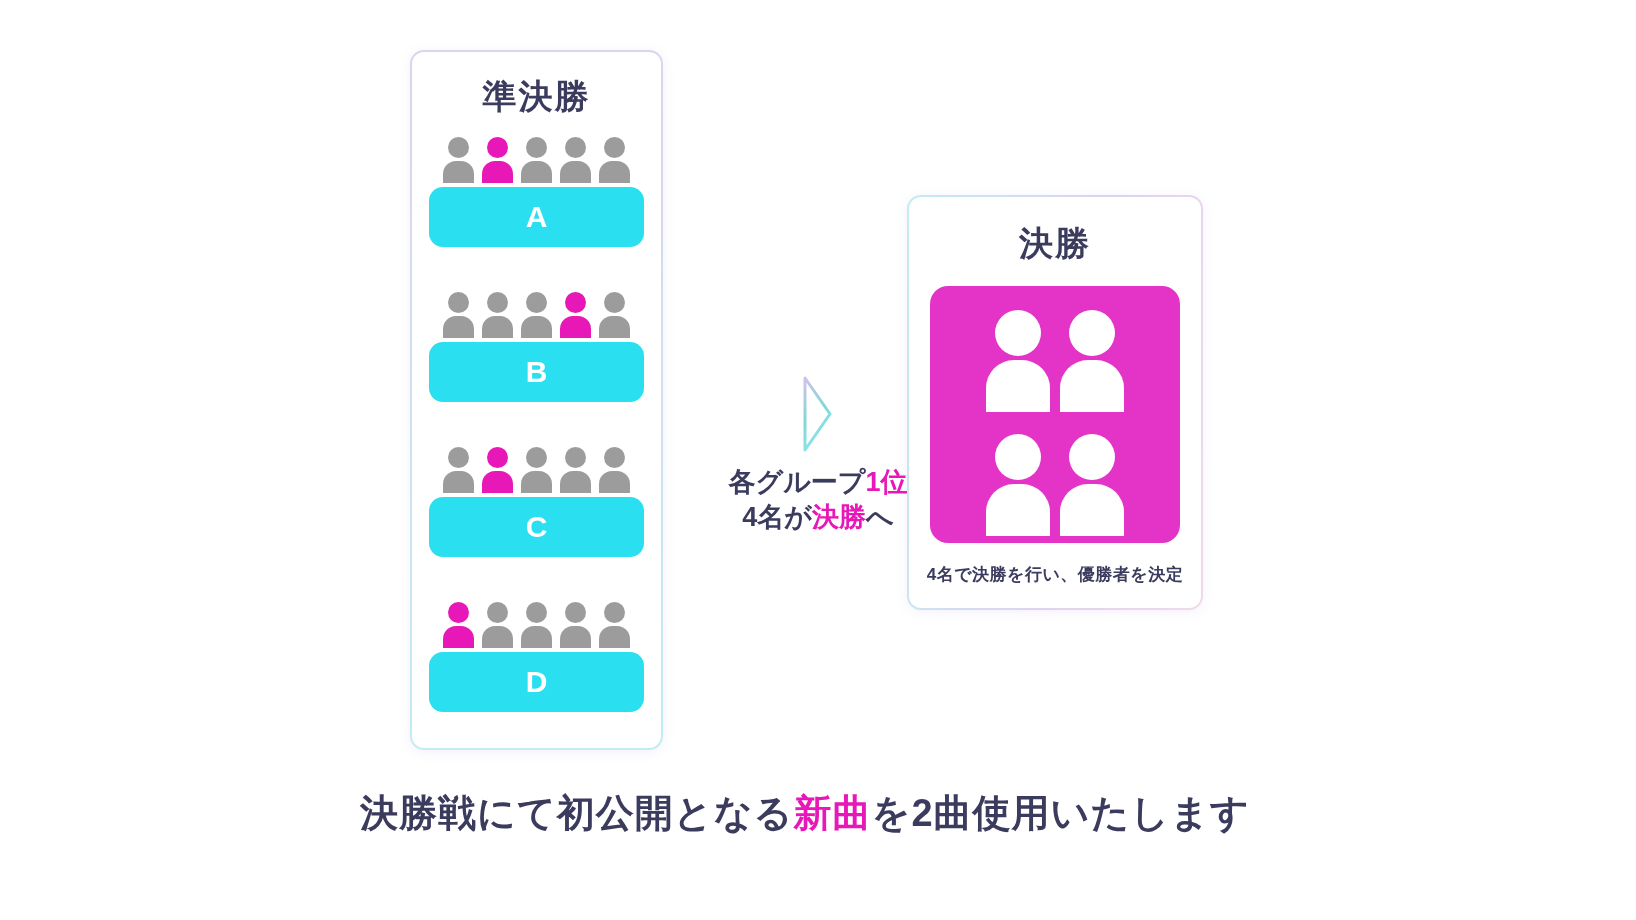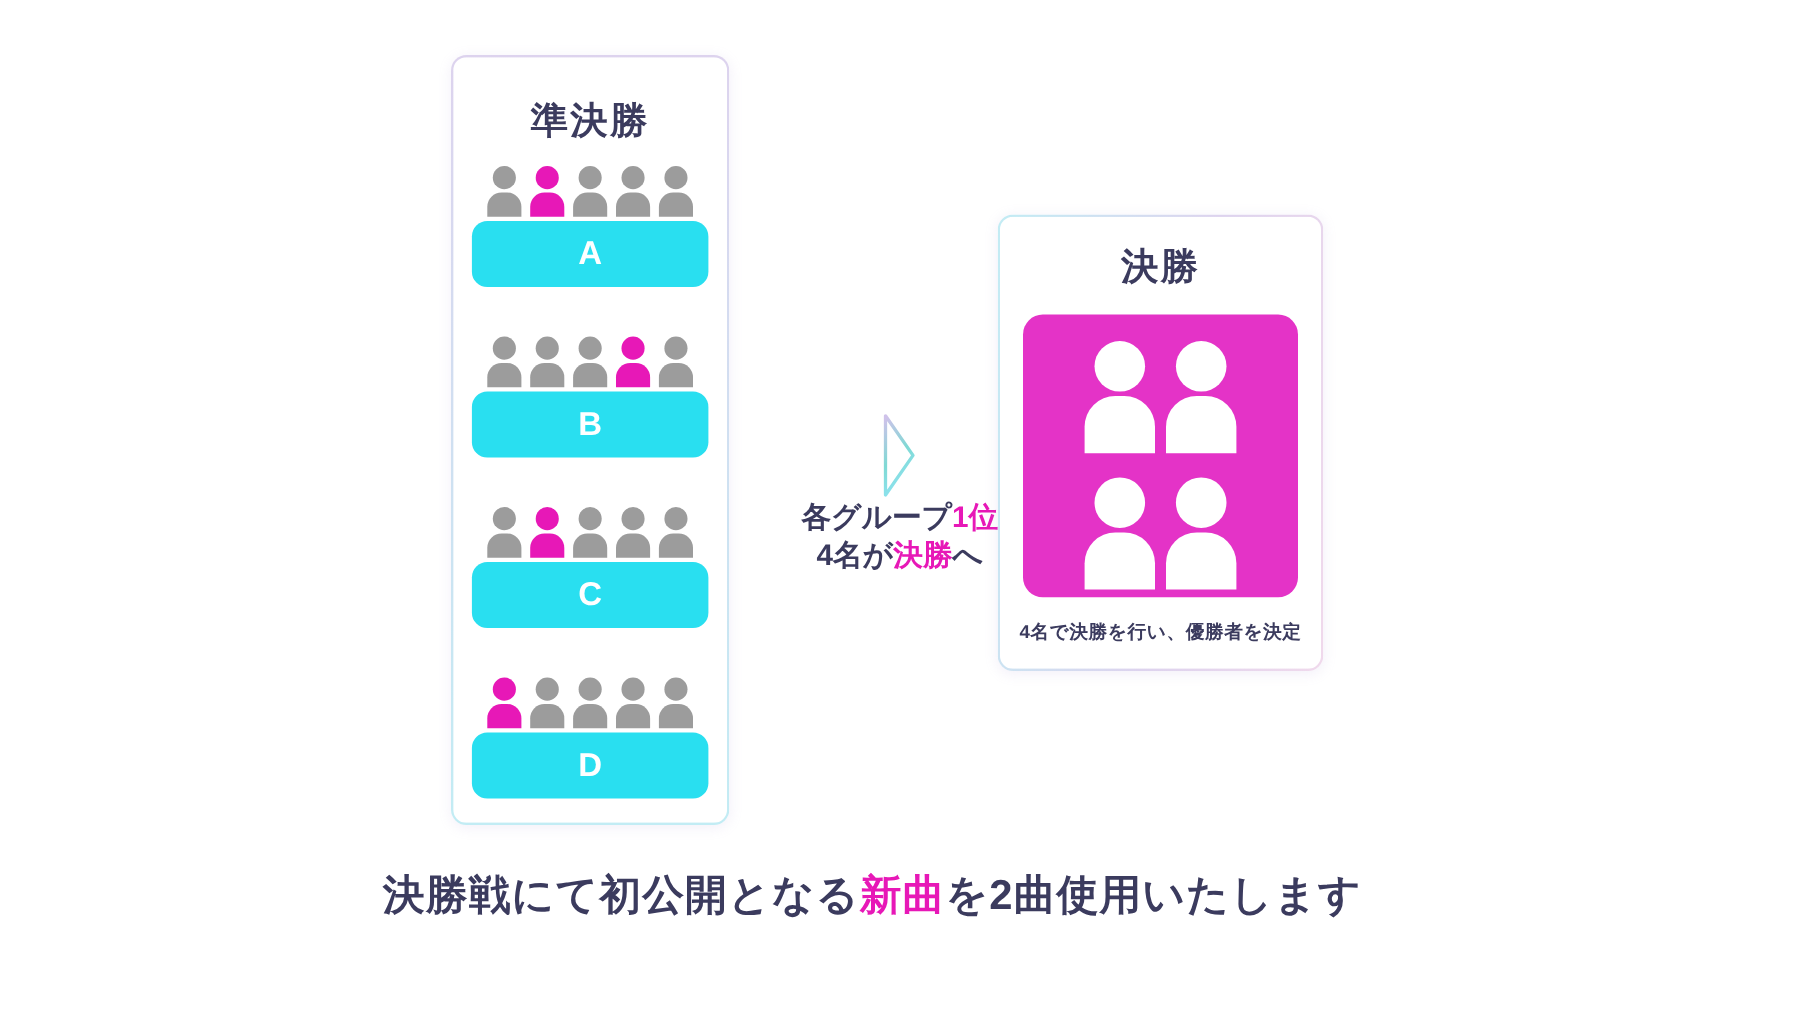--- a/index.html
+++ b/index.html
@@ -16,21 +16,21 @@
   html,body{width:1636px;height:920px;background:#ffffff;overflow:hidden;
     font-family:"Liberation Sans","DejaVu Sans",sans-serif;color:var(--navy);}
   .canvas{position:relative;width:1636px;height:920px;background:#fff;}
 
   
   .panel{position:absolute;border:2px solid transparent;border-radius:14px;
     background:linear-gradient(#fff,#fff) padding-box,
                linear-gradient(180deg,var(--border-lav) 0%,var(--border-cyan) 100%) border-box;
     box-shadow:0 2px 12px rgba(170,150,215,0.14);}
   .panel.semifinal{left:410px;top:50px;width:253px;height:700px;
-    display:flex;flex-direction:column;align-items:center;padding-top:40px;}
+    display:flex;flex-direction:column;align-items:center;padding-top:26px;}
   .panel.final{left:907px;top:195px;width:296px;height:415px;
     background:linear-gradient(#fff,#fff) padding-box,
                linear-gradient(100deg,var(--border-cyan) 0%,var(--border-lav) 55%,var(--border-pink) 100%) border-box;
     display:flex;flex-direction:column;align-items:center;padding-top:28px;}
 
   .panel-title{font-size:34px;font-weight:800;color:var(--navy);letter-spacing:2px;line-height:1.1;}
 
   
   .groups{display:flex;flex-direction:column;margin-top:22px;}
   .group{display:flex;flex-direction:column;align-items:center;margin-bottom:45px;}
@@ -43,35 +43,35 @@
   .person.hl .head,.person.hl .body{background:var(--magenta);}
 
   .group-bar{width:215px;height:60px;margin-top:4px;border-radius:14px;background:var(--cyan);
     display:flex;align-items:center;justify-content:center;
     color:#fff;font-size:30px;font-weight:800;}
 
   
   .transition{position:absolute;left:698px;top:375px;width:240px;
     display:flex;flex-direction:column;align-items:center;}
   .arrow-wrap{height:78px;display:flex;align-items:center;justify-content:center;}
-  .t-text{margin-top:0;text-align:center;font-size:27px;font-weight:800;line-height:1.3;color:var(--navy);}
+  .t-text{margin-top:12px;text-align:center;font-size:27px;font-weight:800;line-height:1.3;color:var(--navy);}
   .hl-text{color:var(--magenta);}
 
   
   .final-box{width:250px;height:257px;margin-top:24px;border-radius:18px;background:var(--magenta-box);
     display:grid;grid-template-columns:64px 64px;column-gap:10px;row-gap:22px;
     justify-content:center;align-content:start;padding-top:24px;overflow:hidden;}
   .person.big{width:64px;}
   .person.big .head{width:46px;height:46px;background:#fff;}
   .person.big .body{width:64px;height:52px;margin-top:4px;border-radius:28px 28px 0 0;background:#fff;}
 
   .final-caption{margin-top:20px;font-size:17px;font-weight:700;color:var(--navy);letter-spacing:0.5px;white-space:nowrap;}
 
   
-  .footer{position:absolute;left:4px;top:788px;width:1578px;text-align:center;
+  .footer{position:absolute;left:16px;top:788px;width:1578px;text-align:center;
     font-size:38px;font-weight:800;color:var(--navy);letter-spacing:1px;white-space:nowrap;}
 </style>
 </head>
 <body>
 
 <div class="canvas">
 
   <section class="panel semifinal">
     <h2 class="panel-title">準決勝</h2>
     <div class="groups" id="groups">

